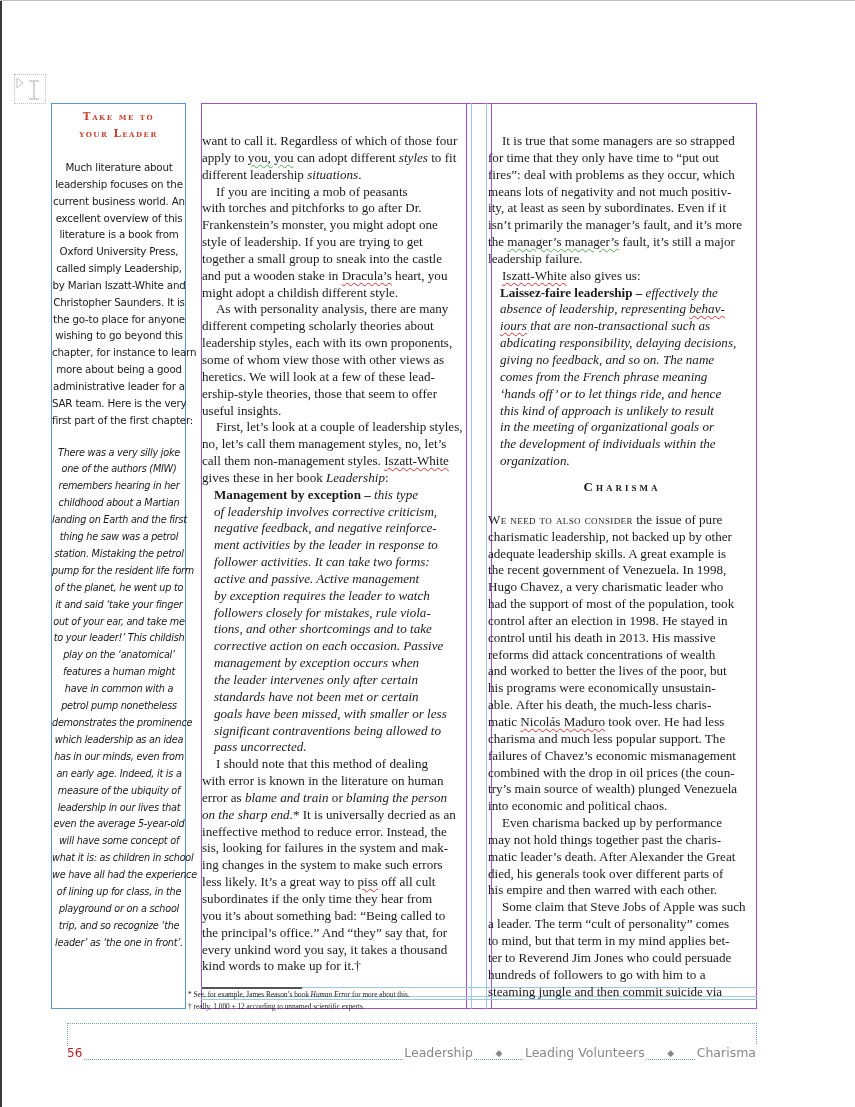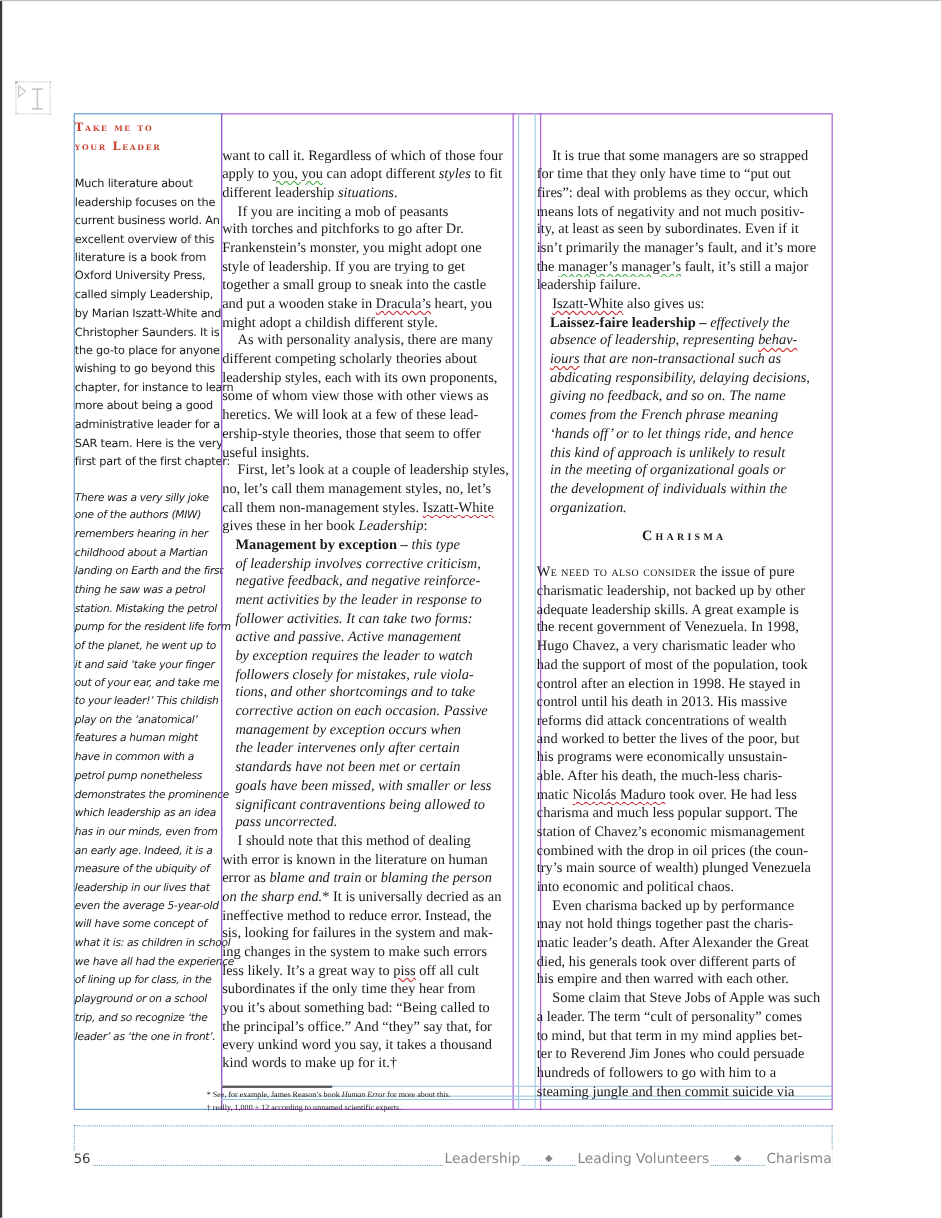--- a/index.html
+++ b/index.html
@@ -14,24 +14,24 @@
 
   
   .frame-icon {
     position: absolute; left: 14px; top: 74px; width: 32px; height: 30px;
     border: 1px dotted #c0c0c0; box-sizing: border-box;
   }
   .frame-icon svg { position: absolute; left: 0; top: 0; }
 
   
   .sidebar {
-    position: absolute; left: 67px; top: 103px; width: 135px; height: 906px;
+    position: absolute; left: 51px; top: 103px; width: 135px; height: 906px;
     border: 1px solid #5b92d0; box-sizing: border-box;
     font-family: "DejaVu Sans", sans-serif;
-    text-align: left;
+    text-align: center;
   }
   .sidebar-title {
     color: #c9432f; font-family: "DejaVu Serif", serif; font-weight: bold;
     font-size: 10.5px; letter-spacing: 1.5px; line-height: 17px;
     font-variant: small-caps; margin-top: 4px; padding-right: 0;
   }
   .sidebar-body {
     font-size: 10.3px; line-height: 16.85px; margin-top: 17px; letter-spacing: -0.2px;
     white-space: nowrap;
   }
@@ -81,21 +81,21 @@
     position: absolute; left: 67px; top: 1023px; width: 690px; height: 37px;
     border-top: 1px dotted #6aa0c0; border-left: 1px dotted #6aa0c0; border-right: 1px dotted #6aa0c0;
     box-sizing: border-box;
   }
   .footer-line {
     position: absolute; left: 67px; top: 1059px; width: 690px; height: 0;
     border-top: 1px dotted #6aa0c0;
   }
   .page-number {
     position: absolute; left: 67px; top: 1046px; font-family: "DejaVu Sans", sans-serif;
-    font-size: 12px; color: #404040; background: #fff; padding-right: 2px;
+    font-size: 12px; color: #b91c1c; background: #fff; padding-right: 2px;
   }
   .footer-nav {
     position: absolute; right: 98px; top: 1045px; font-family: "DejaVu Sans", sans-serif;
     font-size: 12.5px; color: #888; display: flex; align-items: center; gap: 0;
   }
   .footer-nav .item { background: #fff; padding: 0 1px; }
   .footer-nav .sep { width: 50px; text-align: center; font-size: 9px; color: #888; }
   .footer-nav .sep span { background: #fff; padding: 0 2px; }
 </style>
 </head>
@@ -274,21 +274,21 @@
   <span class="line">Hugo Chavez, a very charismatic leader who</span>
   <span class="line">had the support of most of the population, took</span>
   <span class="line">control after an election in 1998. He stayed in</span>
   <span class="line">control until his death in 2013. His massive</span>
   <span class="line">reforms did attack concentrations of wealth</span>
   <span class="line">and worked to better the lives of the poor, but</span>
   <span class="line">his programs were economically unsustain-</span>
   <span class="line">able. After his death, the much-less charis-</span>
   <span class="line"><span>matic </span><span class="spell-red">Nicolás Maduro</span><span> took over. He had less</span></span>
   <span class="line">charisma and much less popular support. The</span>
-  <span class="line">station of Chavez’s economic mismanagement</span>
+  <span class="line">failures of Chavez’s economic mismanagement</span>
   <span class="line">combined with the drop in oil prices (the coun-</span>
   <span class="line">try’s main source of wealth) plunged Venezuela</span>
   <span class="line">into economic and political chaos.</span>
 
   <span class="line ind">Even charisma backed up by performance</span>
   <span class="line">may not hold things together past the charis-</span>
   <span class="line">matic leader’s death. After Alexander the Great</span>
   <span class="line">died, his generals took over different parts of</span>
   <span class="line">his empire and then warred with each other.</span>
 

